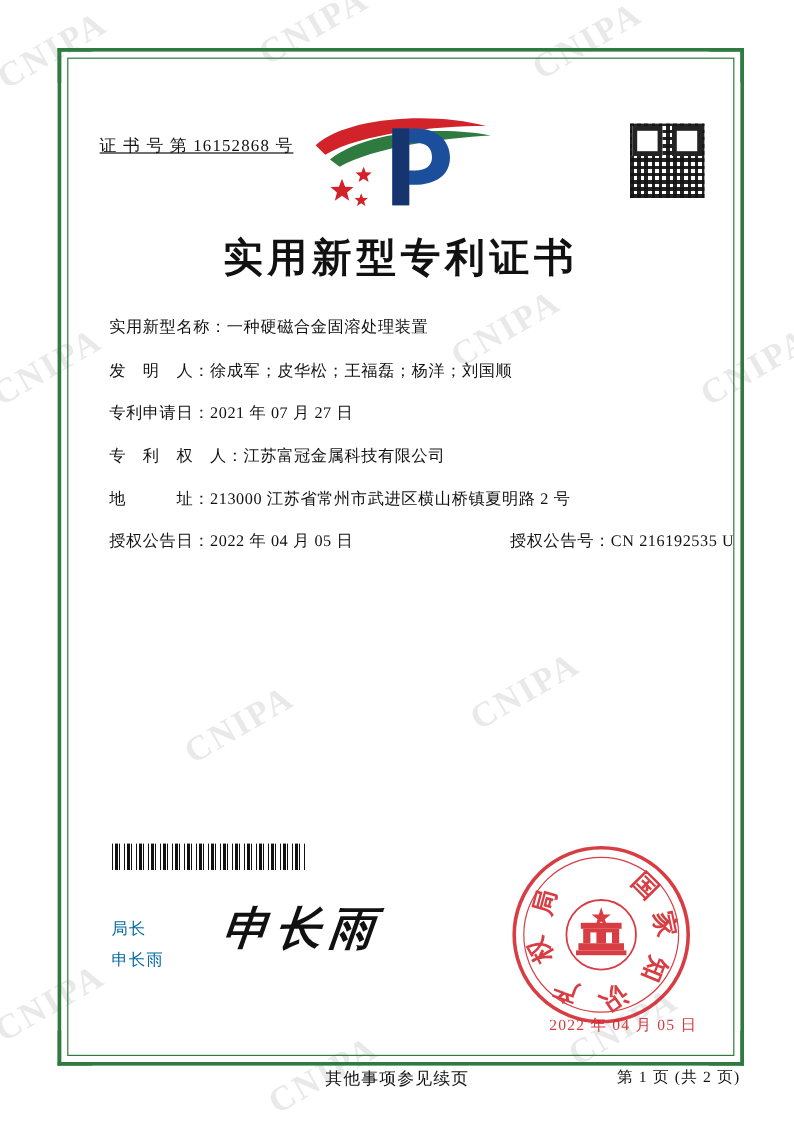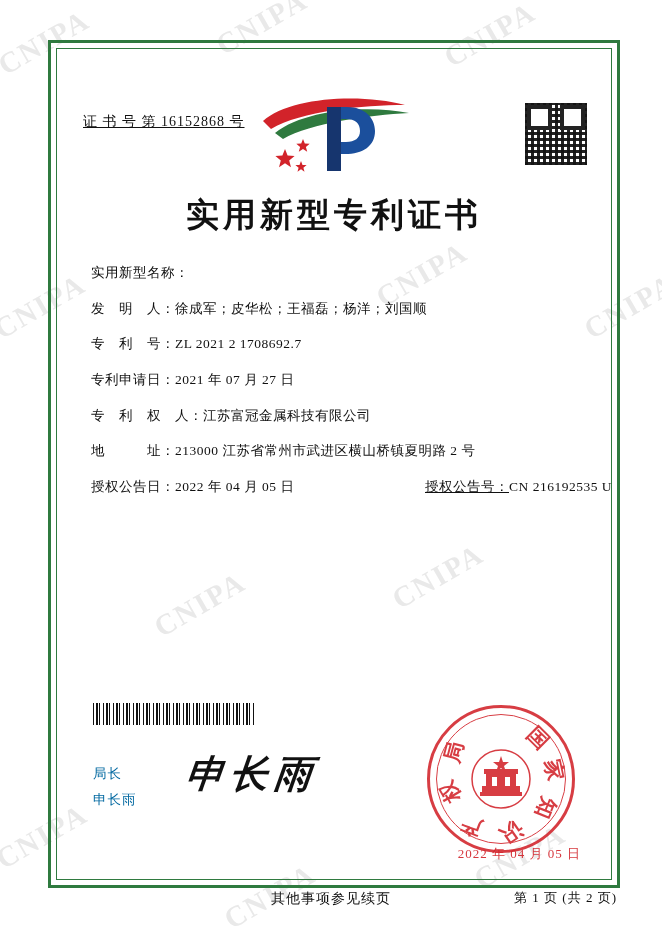--- a/index.html
+++ b/index.html
@@ -141,21 +141,21 @@
   .flabel {
     flex: 0 0 auto;
     white-space: pre;
     letter-spacing: .5px;
   }
   .fvalue {
     flex: 1 1 auto;
     letter-spacing: .5px;
   }
   .frow.two .fvalue { flex: 0 0 auto; width: 250px; }
-  .flabel2 { flex: 0 0 auto; white-space: pre; letter-spacing: .5px; text-decoration: underline; }
+  .flabel2 { flex: 0 0 auto; white-space: pre; letter-spacing: .5px; }
 
   
   .paras {
     position: absolute;
     left: 40px;
     right: 34px;
     top: 502px;
     font-size: 13.5px;
     color: #111;
     line-height: 1.72;
@@ -308,28 +308,25 @@
       <path d="M78 16 L98 16 C116 16, 126 27, 126 40 C126 55, 114 63, 96 63 L92 63 L92 80 L78 80 Z M92 28 L92 51 L97 51 C106 51, 111 47, 111 40 C111 32, 106 28, 97 28 Z" fill="#1b4f9c"></path>
       <path d="M78 16 L92 16 L92 80 L78 80 Z" fill="#16356e"></path>
     </svg>
   </div>
 
   <div class="doc-title">实用新型专利证书</div>
 
   <div class="fields">
     <div class="frow">
       <span class="flabel">实用新型名称：</span>
+      <span class="fvalue">一种硬磁合金固溶处理装置</span>
     </div>
     <div class="frow">
       <span class="flabel">发　明　人：</span>
       <span class="fvalue">徐成军；皮华松；王福磊；杨洋；刘国顺</span>
-    </div>
-    <div class="frow">
-      <span class="flabel">专　利　号：</span>
-      <span class="fvalue">ZL 2021 2 1708692.7</span>
     </div>
     <div class="frow">
       <span class="flabel">专利申请日：</span>
       <span class="fvalue">2021 年 07 月 27 日</span>
     </div>
     <div class="frow">
       <span class="flabel">专　利　权　人：</span>
       <span class="fvalue">江苏富冠金属科技有限公司</span>
     </div>
     <div class="frow">

